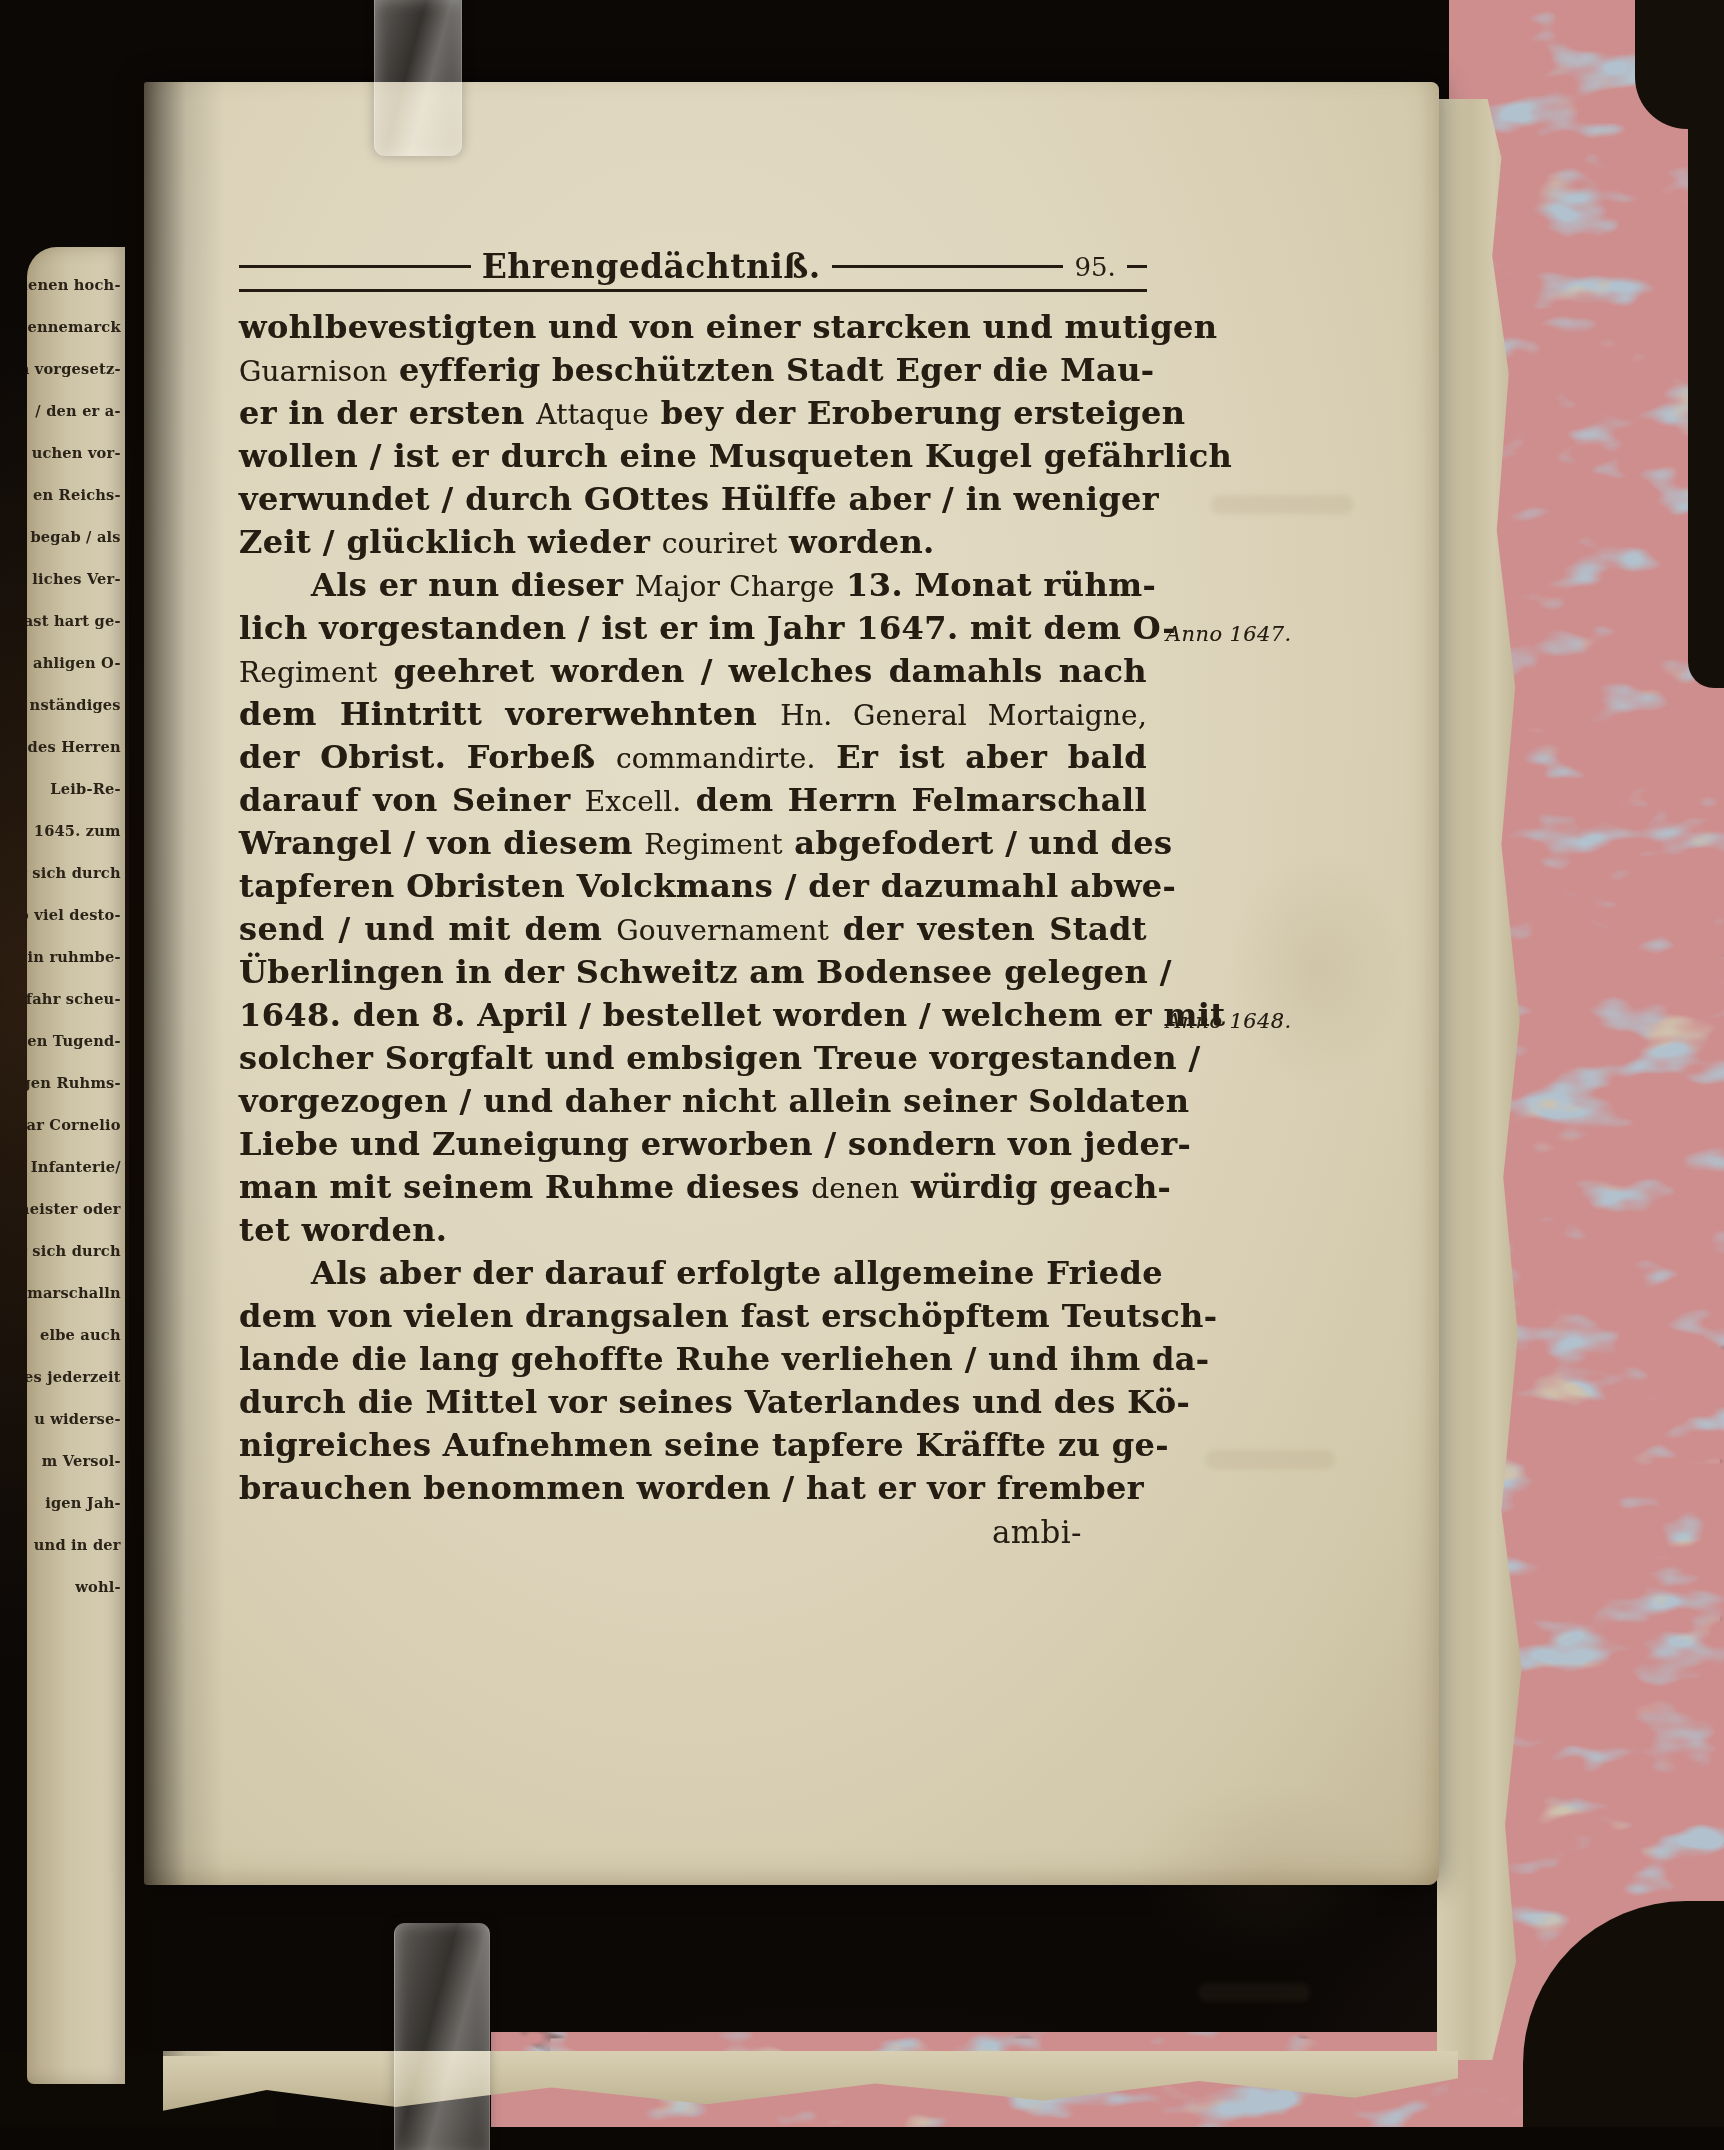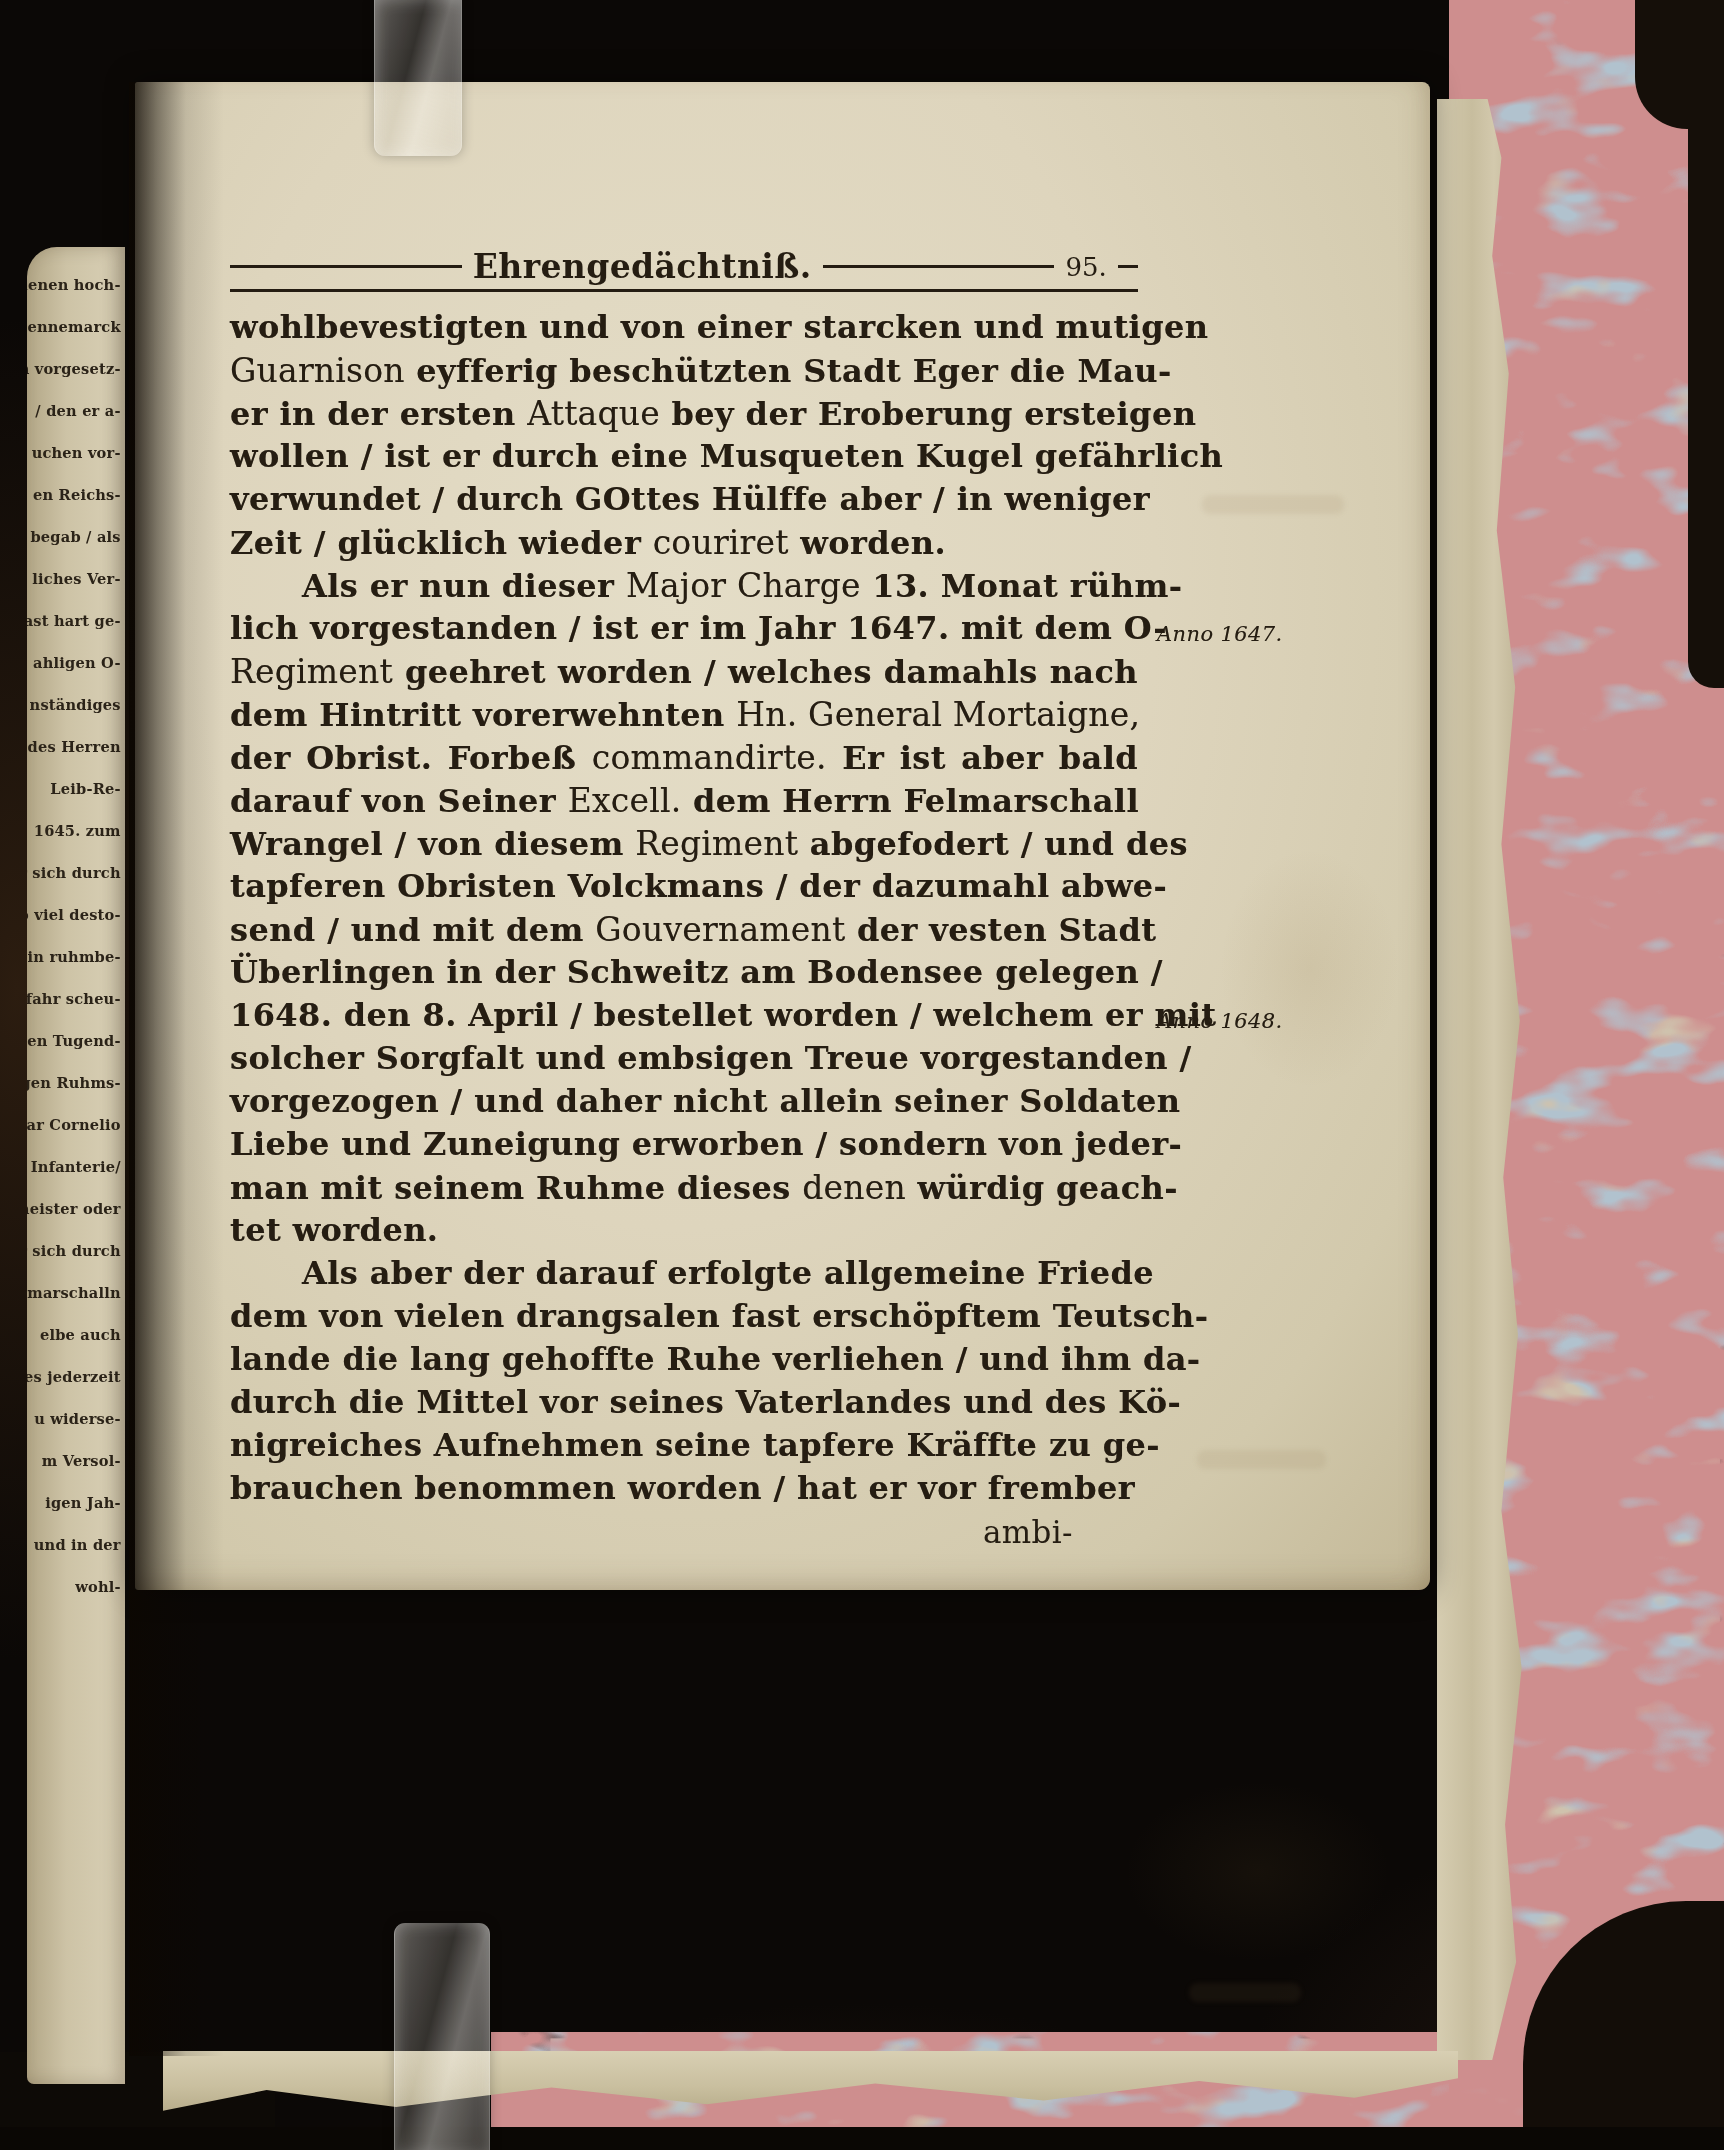--- a/index.html
+++ b/index.html
@@ -41,21 +41,21 @@
     position:absolute;z-index:3;left:27px;top:247px;width:98px;height:1837px;overflow:hidden;
     background:linear-gradient(to left,#dad1b7 0%,#cdc3a6 60%,#b2a686 100%);
     border-radius:30px 0 0 6.9px;
     box-shadow:inset -7.7px 0 17px rgba(60,40,15,.25);
   }
   .frags{position:absolute;right:0;top:17px;width:224px;text-align:right;}
   .frag{height:42px;line-height:42px;font-size:14.6px;font-weight:bold;color:#2b2318;white-space:nowrap;padding-right:4.3px;letter-spacing:0.2px;}
 
   
   .main-page{
-    position:absolute;z-index:4;left:135px;top:82px;width:1295px;height:1508px;
+    position:absolute;z-index:4;left:144px;top:82px;width:1295px;height:1803px;
     background:radial-gradient(ellipse at 42% 34%, #e4ddc7 0%, #ded5bd 45%, #d2c9ac 80%, #c3b897 100%);
     border-radius:2.6px 7.7px 11.2px 3.4px;
     box-shadow:0 0 30px rgba(0,0,0,.45), inset -14.6px 0 30px -13px rgba(80,55,20,.22), inset 0 -17px 34px -17px rgba(80,55,20,.28);
   }
   .gutter-shadow{
     position:absolute;z-index:5;left:129px;top:82px;width:95px;height:1974px;pointer-events:none;
     background:linear-gradient(to right, rgba(12,7,2,.85) 0%, rgba(12,7,2,.45) 30%, rgba(12,7,2,.12) 60%, rgba(12,7,2,0) 100%);
   }
   .stain{position:absolute;border-radius:50%;pointer-events:none;}
   .stain.s1{left:1084px;top:766px;width:181px;height:241px;background:radial-gradient(ellipse,rgba(130,100,50,.10),rgba(130,100,50,0) 70%);}
@@ -75,21 +75,21 @@
   .header-title{font-size:33px;font-weight:bold;white-space:nowrap;letter-spacing:0.4px;}
   .page-number{font-size:26px;font-weight:400;white-space:nowrap;}
   .header-underline{height:2.6px;background:#241c12;margin-top:4.3px;}
 
   .body-lines{margin-top:14.6px;font-size:32px;font-weight:bold;letter-spacing:0.4px;
     text-shadow:0 0 0.4px rgba(37,29,18,.45);}
   .line{position:relative;height:43px;line-height:43px;white-space:nowrap;
     text-align:justify;text-align-last:justify;}
   .line.plast{text-align-last:left;}
   .line.indent{text-indent:72px;}
-  .roman{font-weight:400;font-size:33px;letter-spacing:0.2px;}
+  .roman{font-weight:400;font-size:28px;letter-spacing:0.2px;}
   .margin-note{position:absolute;left:927px;top:5.2px;font-weight:400;font-style:italic;
     font-size:21px;letter-spacing:0.4px;white-space:nowrap;text-indent:0;text-align:left;}
   .catchword{margin-top:3.4px;text-align:right;padding-right:65px;font-size:31px;font-weight:400;letter-spacing:0.4px;}
 
   
   .strap{position:absolute;z-index:6;
     background:linear-gradient(105deg, rgba(235,232,225,.38) 0%, rgba(200,198,190,.22) 40%, rgba(247,245,240,.42) 60%, rgba(208,205,198,.24) 100%);
     border-left:1.3px solid rgba(255,255,255,.35);
     border-right:1.3px solid rgba(255,255,255,.30);
     box-shadow:0 0 11.2px rgba(0,0,0,.25), inset 0 0 14.6px rgba(255,255,255,.28);

